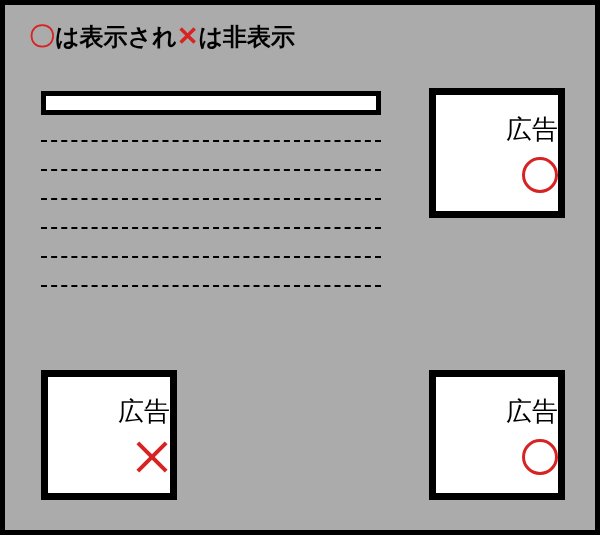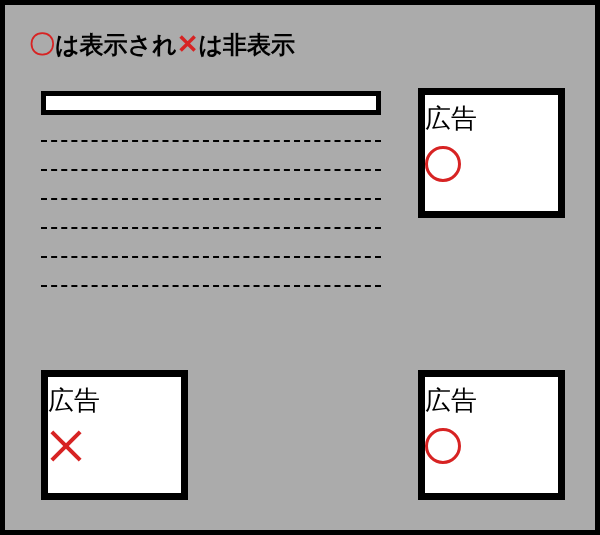--- a/index.html
+++ b/index.html
@@ -10,21 +10,21 @@
     .container {
       width: 600px;
       height: 535px;
       background: #ababab;
       border: 5px solid #000;
       box-sizing: border-box;
       position: relative;
     }
     .legend {
       position: absolute;
-      top: 22px;
+      top: 14px;
       left: 24px;
       font-size: 24px;
       font-weight: bold;
     }
     .legend .circle-mark {
       color: #d72323;
       font-size: 26px;
       font-weight: bold;
     }
     .legend .x-mark {
@@ -48,30 +48,30 @@
       left: 36px;
       width: 340px;
     }
     .dashed-line {
       border: none;
       border-top: 2px dashed #000;
       margin: 0 0 27px 0;
     }
     .ad-box {
       position: absolute;
-      width: 147px;
+      width: 136px;
       height: 130px;
       background: #fff;
       border: 7px solid #000;
       box-sizing: border-box;
       display: flex;
       flex-direction: column;
-      align-items: flex-start;
+      align-items: flex-end;
       justify-content: flex-start;
-      padding-top: 6px;
+      padding-top: 17px;
     }
     .ad-top-right {
       top: 83px;
       right: 30px;
     }
     .ad-bottom-left {
       bottom: 30px;
       left: 36px;
     }
     .ad-bottom-right {

